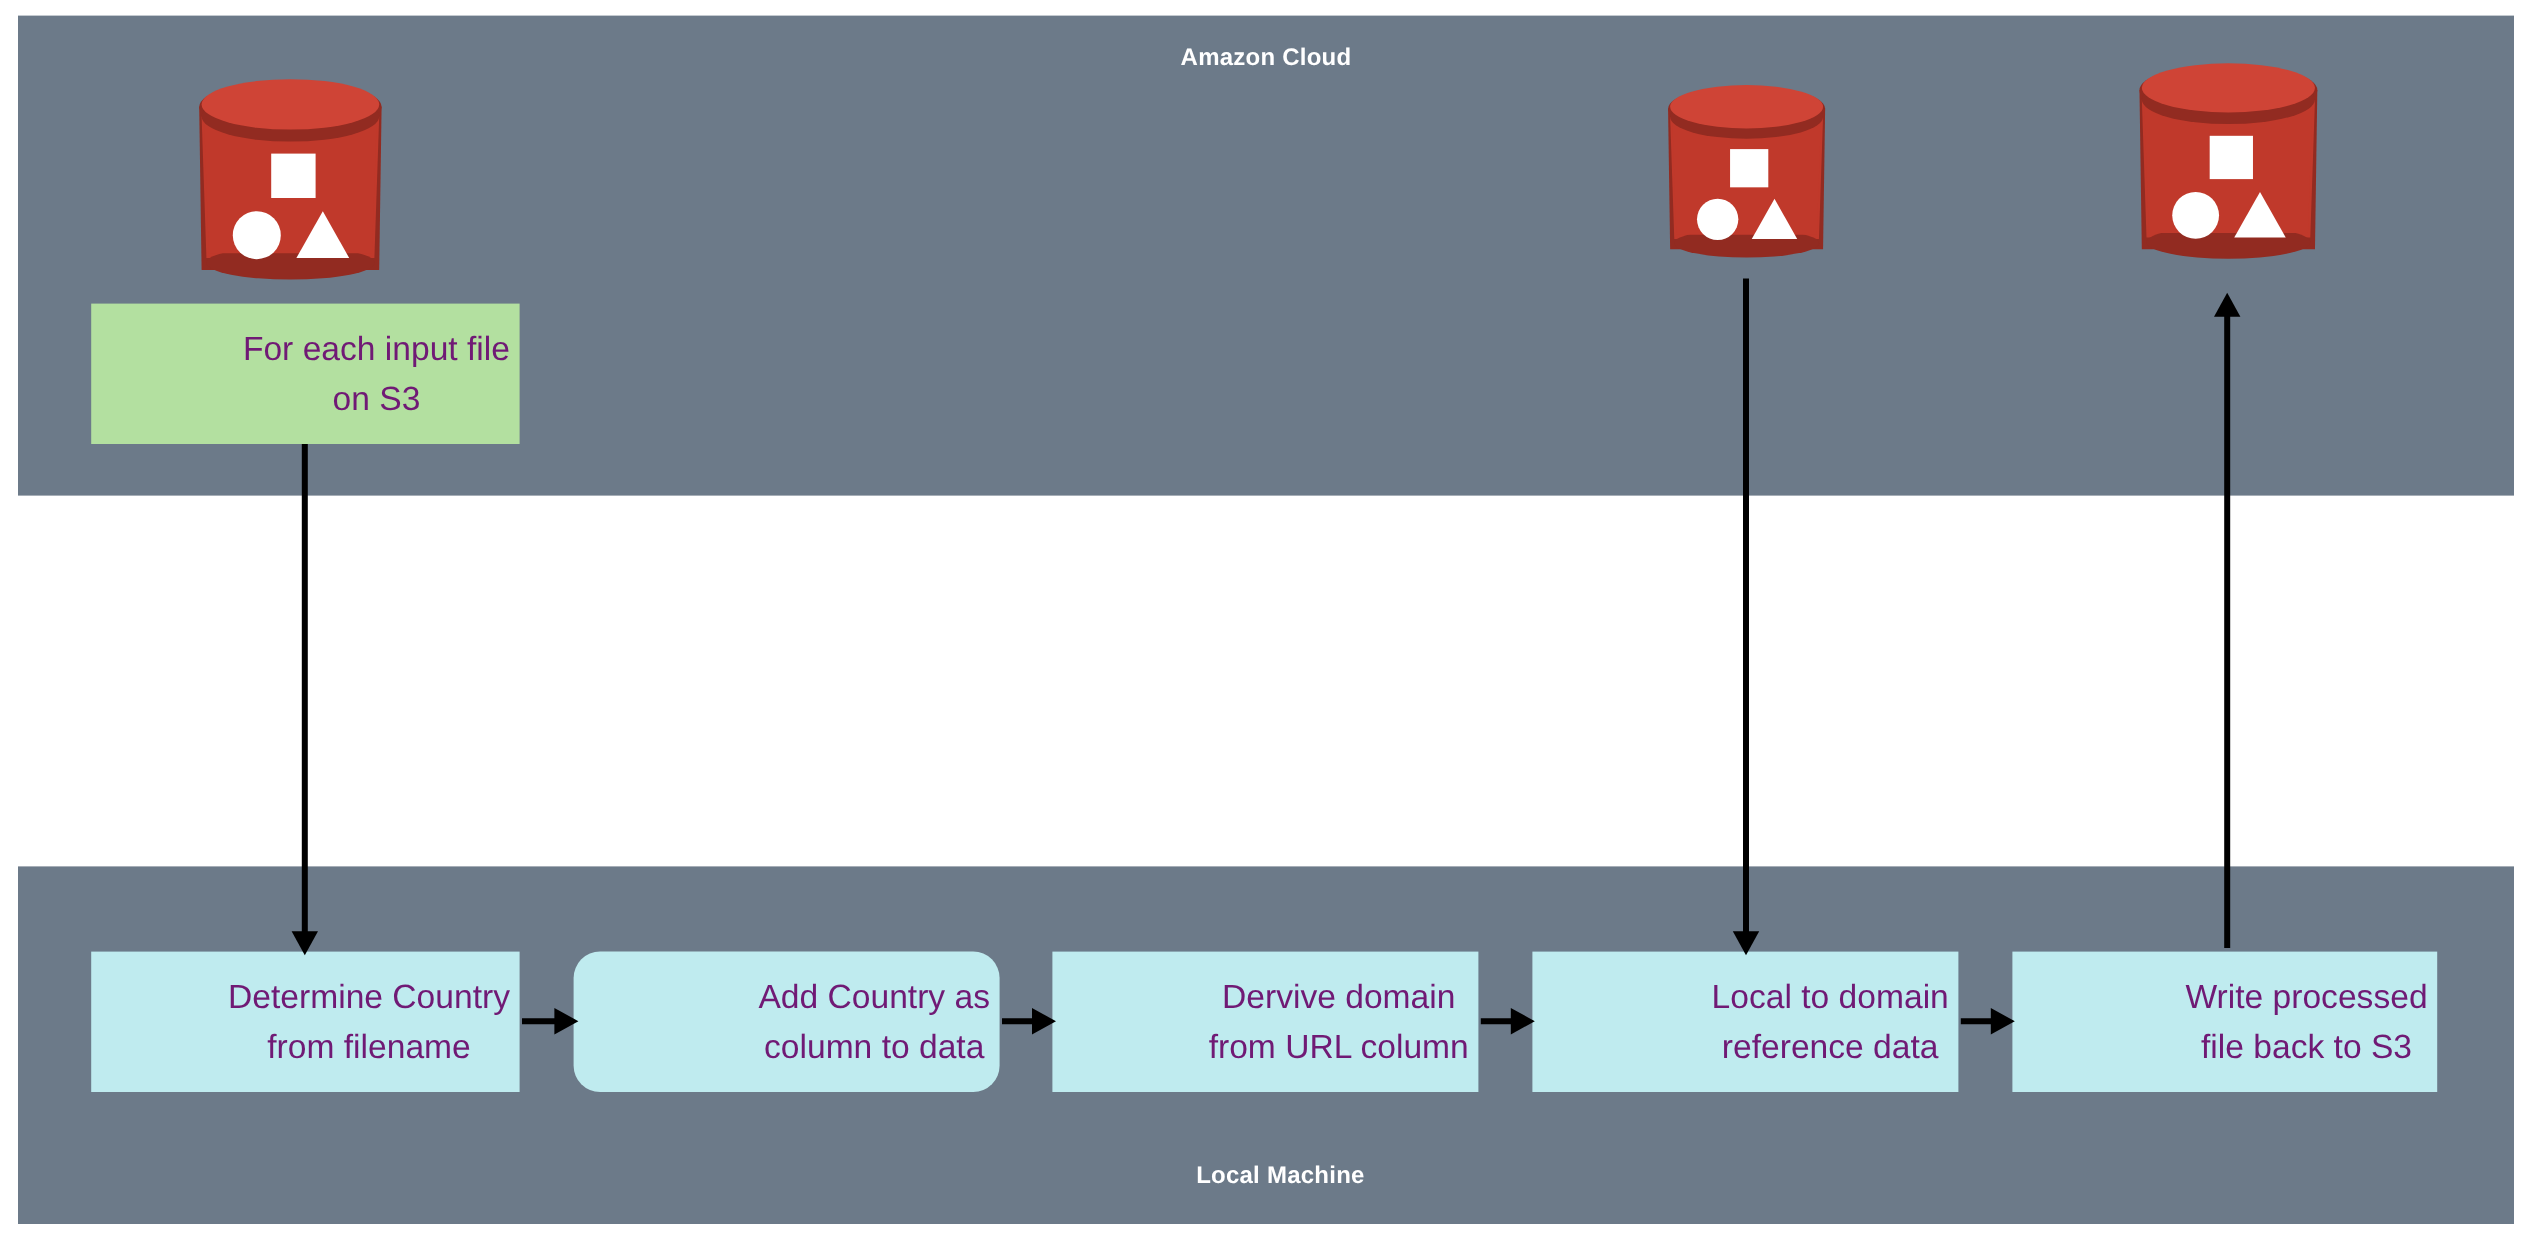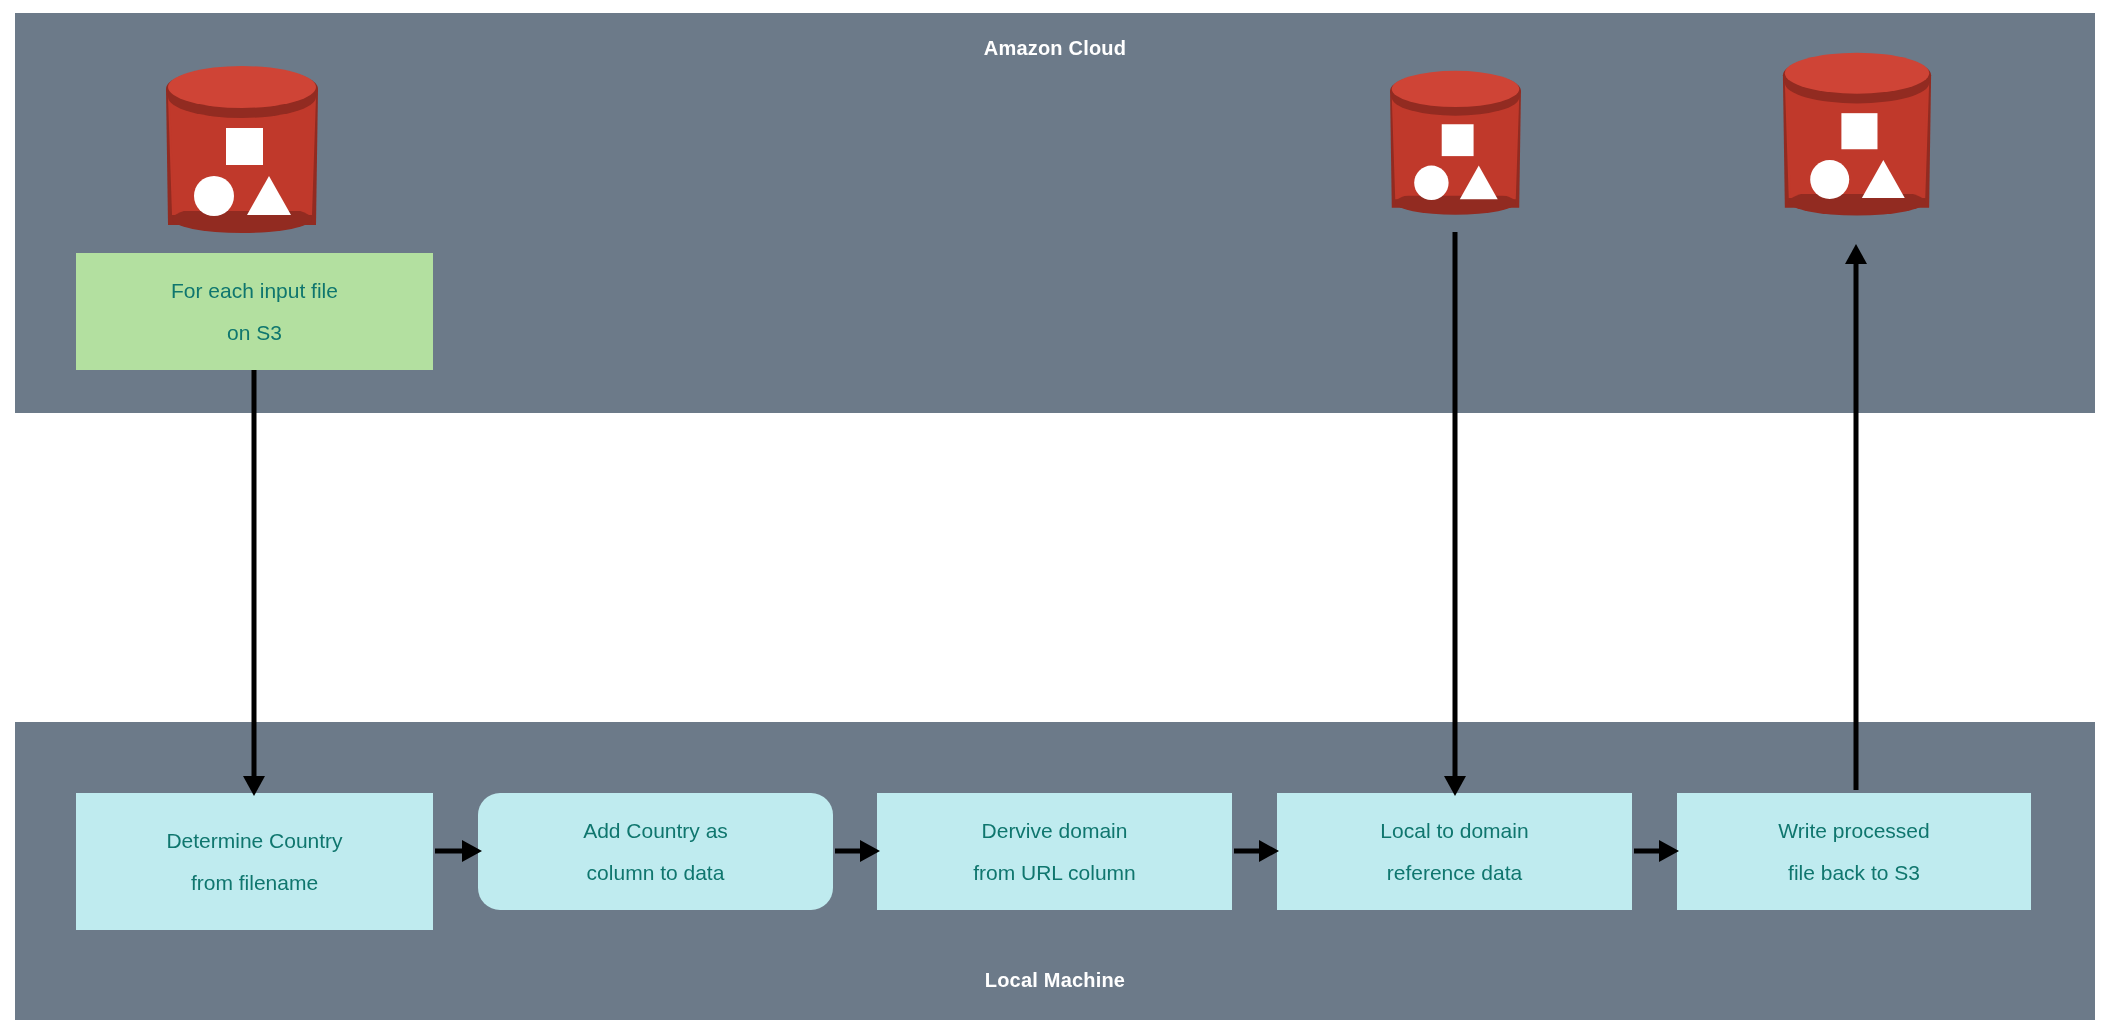--- a/index.html
+++ b/index.html
@@ -48,36 +48,37 @@
     left: 0;
     top: 18px;
     width: 2080px;
     text-align: center;
   }
   #local-title {
     left: 0;
     top: 241px;
     width: 2080px;
     text-align: center;
+    padding-left: 12px;
   }
 
   
   .s3-bucket {
     position: absolute;
   }
 
   
   .node-box {
     position: absolute;
     display: flex;
     align-items: center;
-    justify-content: center;
+    justify-content: flex-end;
     text-align: center;
-    color: #0f766e;
-    font-size: 21px;
+    color: #701a75;
+    font-size: 28px;
     line-height: 42px;
     box-sizing: border-box;
     padding: 4px 8px;
   }
   .node-green {
     background: #B3E0A0;
   }
   .node-cyan {
     background: #BFEBEF;
   }
@@ -150,21 +151,21 @@
     </svg>
   </div>
 
   <div class="node-box node-green" style="left:76px; top:253px; width:357px; height:117px;">
     <span>
       <span>For each input file</span><br>
       <span>on S3</span>
     </span>
   </div>
 
-  <div class="node-box node-cyan" style="left:76px; top:793px; width:357px; height:137px;">
+  <div class="node-box node-cyan" style="left:76px; top:793px; width:357px; height:117px;">
     <span>
       <span>Determine Country</span><br>
       <span>from filename</span>
     </span>
   </div>
 
   <div class="node-box node-cyan" style="left:478px; top:793px; width:355px; height:117px;border-radius:22px;">
     <span>
       <span>Add Country as</span><br>
       <span>column to data</span>

